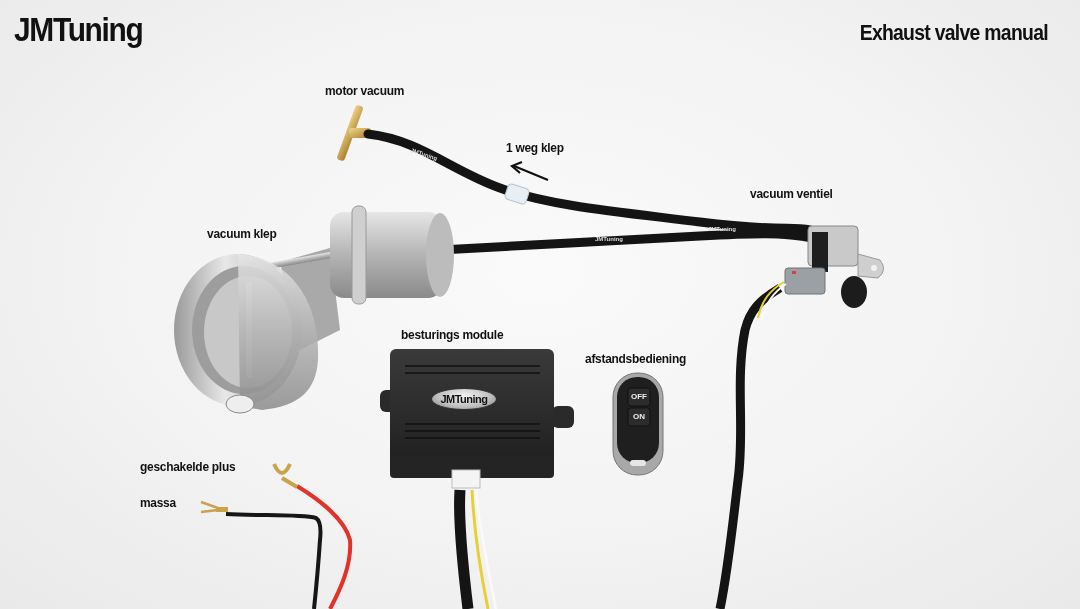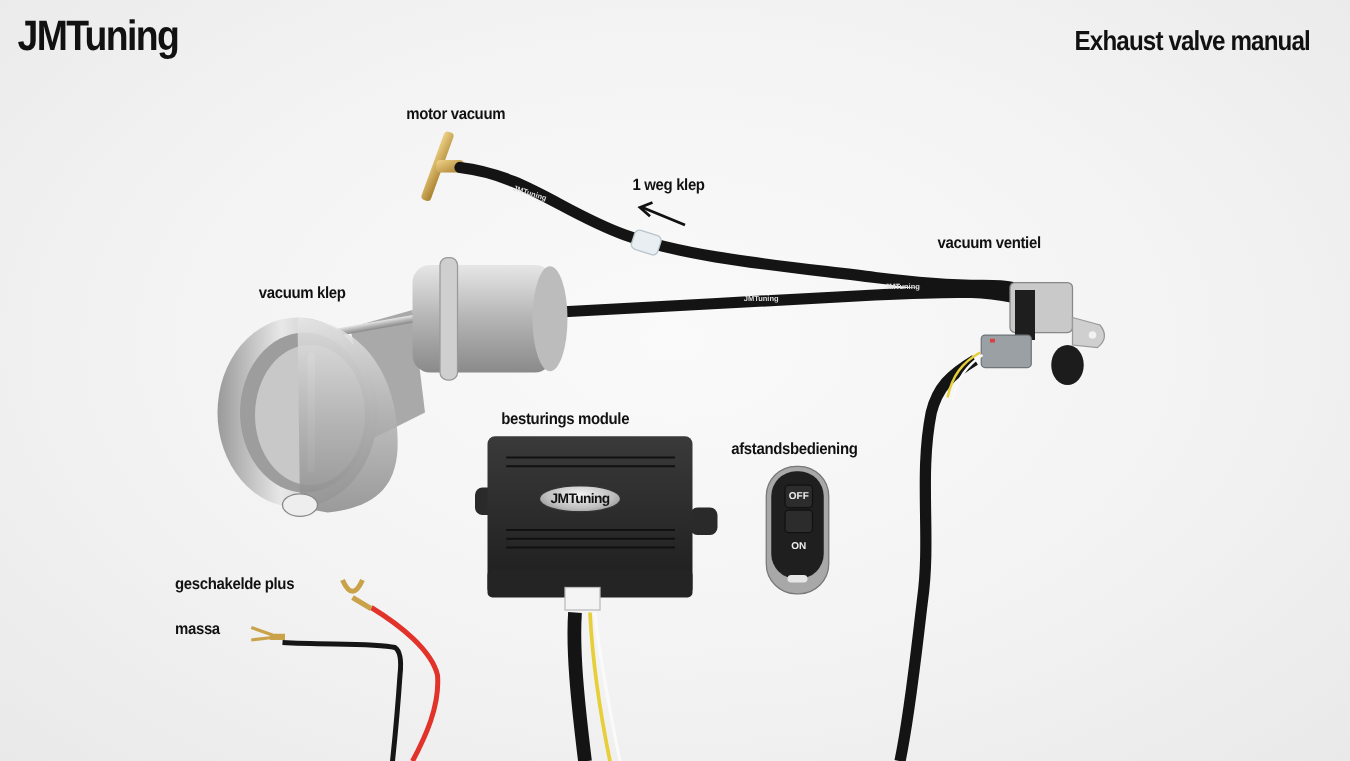--- a/index.html
+++ b/index.html
@@ -133,21 +133,21 @@
 
     <path d="M274 464 Q 282 482 290 464" stroke="#c9a24a" stroke-width="4" fill="none"></path>
     <line x1="282" y1="478" x2="297" y2="487" stroke="#c9a24a" stroke-width="4"></line>
     <path d="M201 502 L218 508 M201 512 L218 510" stroke="#c9a24a" stroke-width="2.5" fill="none"></path>
     <rect x="216" y="507" width="12" height="5" fill="#c9a24a"></rect>
   </g>
 </svg>
 
 <div class="module-logo">JMTuning</div>
 <div class="remote-btn" style="left:628px;top:392px;">OFF</div>
-<div class="remote-btn" style="left:628px;top:432px;">ON</div>
+<div class="remote-btn" style="left:628px;top:412px;">ON</div>
 
 <div class="label" style="left:325px;top:83px;">motor vacuum</div>
 <div class="label" style="left:506px;top:140px;">1 weg klep</div>
 <div class="label" style="left:750px;top:186px;">vacuum ventiel</div>
 <div class="label" style="left:207px;top:226px;">vacuum klep</div>
 <div class="label" style="left:401px;top:327px;">besturings module</div>
 <div class="label" style="left:585px;top:351px;">afstandsbediening</div>
 <div class="label" style="left:140px;top:459px;">geschakelde plus</div>
 <div class="label" style="left:140px;top:495px;">massa</div>
 

